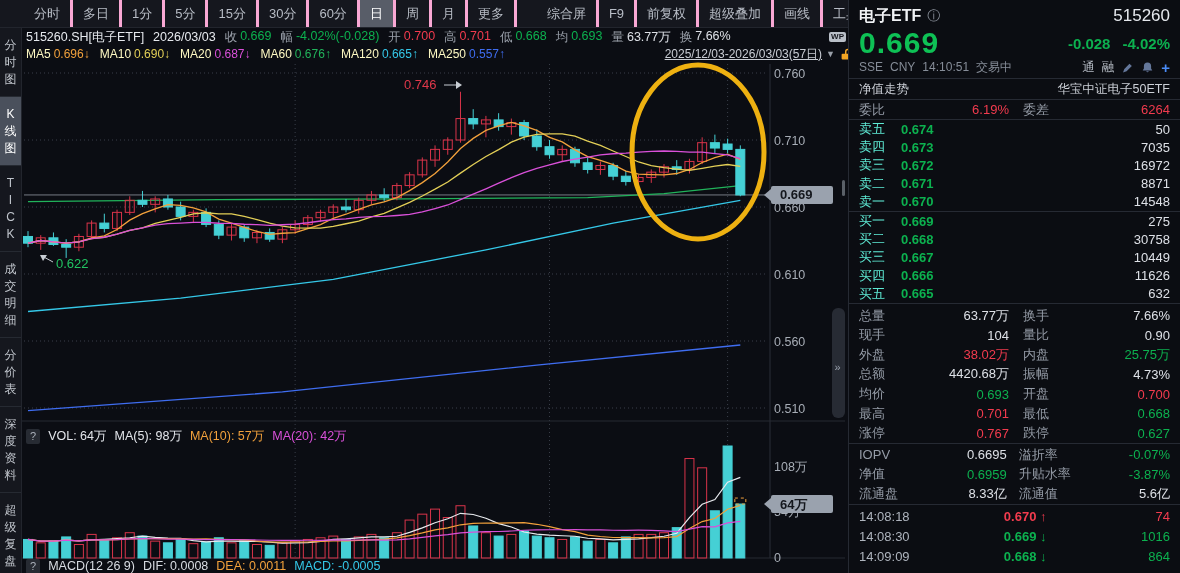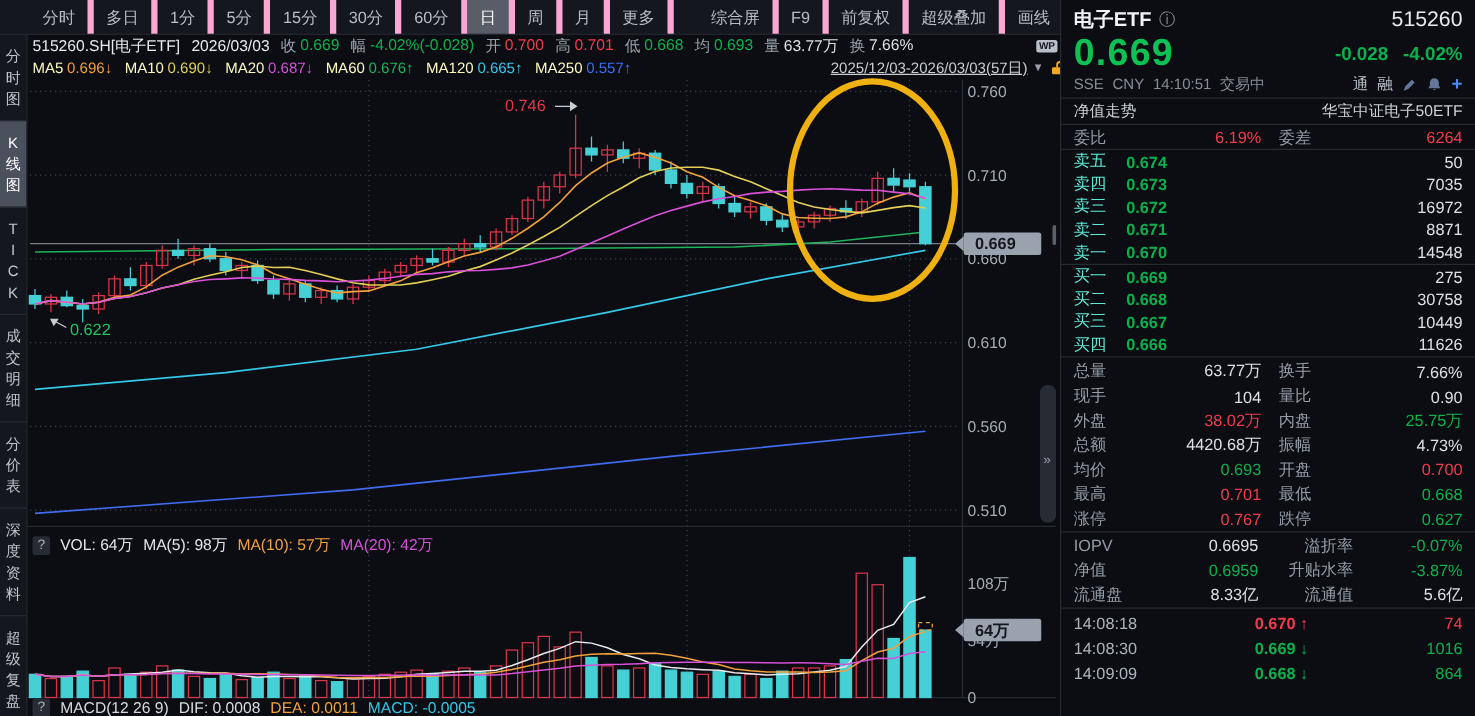--- a/index.html
+++ b/index.html
@@ -1,20 +1,20 @@
 <!DOCTYPE html>
 <html><head>
 <meta charset="utf-8">
 <style>
   html,body{margin:0;padding:0;background:#07090d;}
   *{box-sizing:border-box;font-family:"Liberation Sans","DejaVu Sans",sans-serif;}
   #app{position:relative;width:1180px;height:573px;background:#0b0d13;overflow:hidden;color:#dde0e6;}
   
   #tabbar{position:absolute;left:0;top:0;width:852px;height:28px;background:#15171e;display:flex;align-items:stretch;border-bottom:1px solid #22252d;padding-left:24px;}
-  .tab,.tool{font-size:13px;color:#b8bdc6;display:flex;align-items:center;padding:0 10px;border-right:5px solid #f9a8d4;white-space:nowrap;cursor:default;}
+  .tab,.tool{font-size:13px;color:#b8bdc6;display:flex;align-items:center;padding:0 10px;border-right:3px solid #f9a8d4;white-space:nowrap;cursor:default;}
   .tab.sel{background:#585d68;color:#fff;}
   #toolspacer{flex:1;border:none;}
   .iconbtn{width:26px;justify-content:center;color:#aab0ba;font-size:14px;}
   .helpcircle{width:15px;height:15px;border:1px solid #8a909a;border-radius:50%;font-size:10px;display:flex;align-items:center;justify-content:center;color:#aab0ba;}
   
   #inforow{position:absolute;left:22px;top:28px;width:830px;height:18px;display:flex;align-items:center;font-size:12.5px;gap:9px;padding-left:4px;}
   #inforow .sym{color:#e6e9ee;}
   #inforow .pair{display:flex;gap:3px;}
   #inforow .k{color:#9aa0aa;}
   #wpicon{margin-left:auto;margin-right:6px;background:#b9bfc8;color:#15171e;font-size:8px;font-weight:bold;border-radius:2px;padding:1px 2px;line-height:1;}
@@ -58,21 +58,21 @@
   .or{height:18.2px;}
   .or .l{width:42px;color:#5eead4;}
   .or .p{flex:1;text-align:left;font-weight:bold;}
   .or .q{flex:1;text-align:right;color:#dde0e6;}
   .st{height:19.6px;}
   .st .l1{width:46px;color:#959ca7;}
   .st .v1{flex:1.05;text-align:right;}
   .st .l2{width:62px;padding-left:14px;color:#959ca7;}
   .st .v2{flex:1;text-align:right;}
   .io .l1{width:56px;}
-  .io .l2{width:76px;padding-left:12px;text-align:right;}
+  .io .l2{width:76px;padding-left:12px;}
   .tk{height:20px;}
   .tk .t{width:64px;color:#aeb4bd;}
   .tk .p{flex:1;text-align:right;font-weight:bold;}
   .tk .q{flex:1;text-align:right;}
 </style>
 </head>
 <body>
 
 <div id="app">
 
@@ -548,20 +548,25 @@
         <div class="rprow or">
           <span class="l">买三</span>
           <span class="p c-g">0.667</span>
           <span class="q">10449</span>
         </div>
         <div class="rprow or">
           <span class="l">买四</span>
           <span class="p c-g">0.666</span>
           <span class="q">11626</span>
         </div>
+        <div class="rprow or">
+          <span class="l">买五</span>
+          <span class="p c-g">0.665</span>
+          <span class="q">632</span>
+        </div>
       </div>
     <div class="rpdiv"></div>
     <div id="stats" style="padding-top:2px;">
         <div class="rprow st ">
           <span class="l1">总量</span>
           <span class="v1 c-w">63.77万</span>
           <span class="l2">换手</span>
           <span class="v2 c-w">7.66%</span>
         </div>
         <div class="rprow st ">

